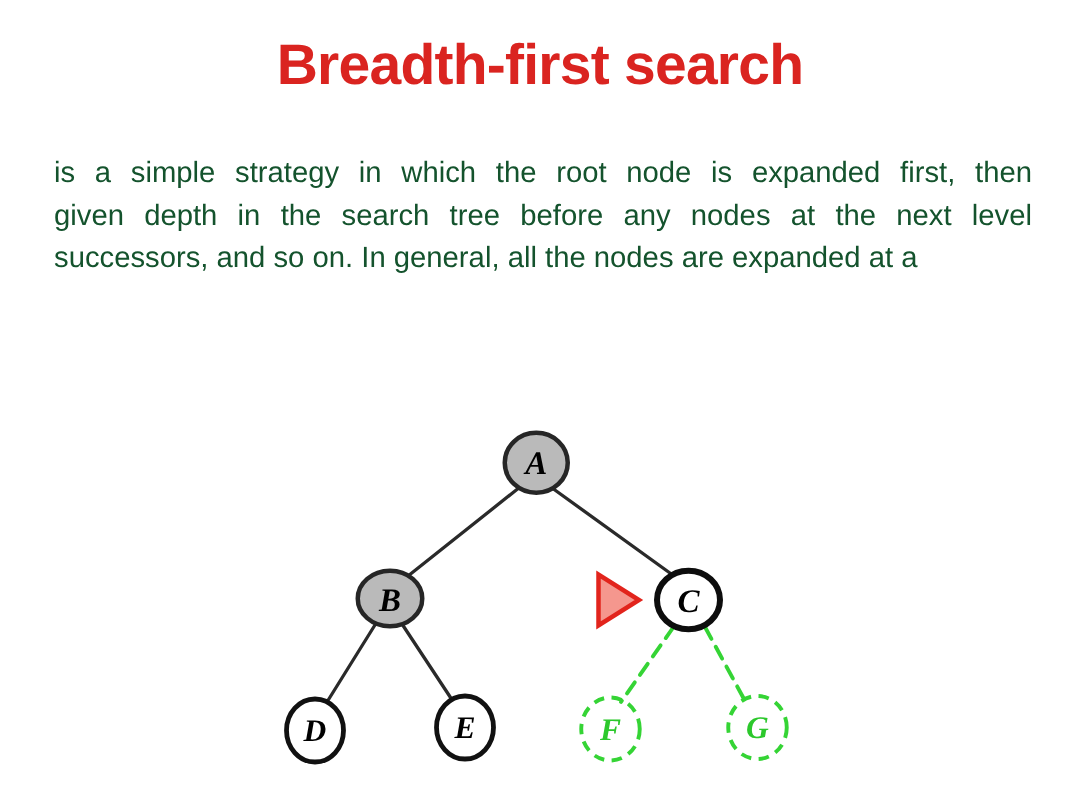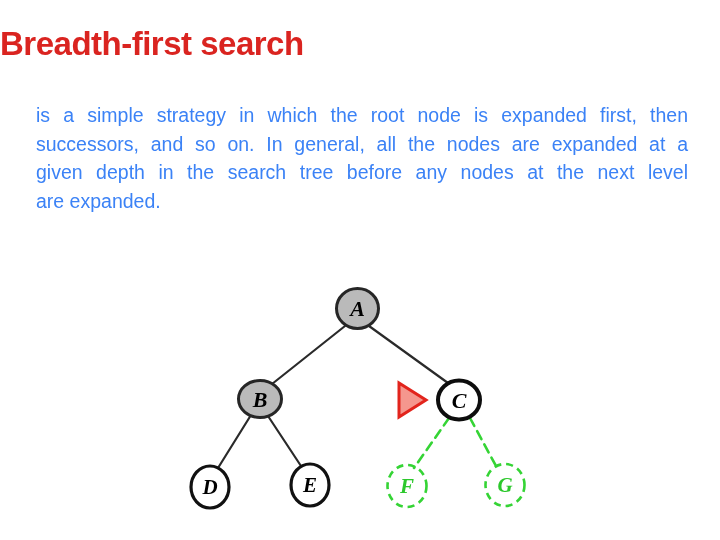--- a/index.html
+++ b/index.html
@@ -10,35 +10,35 @@
     background: #ffffff;
     overflow: hidden;
     font-family: "Liberation Sans", sans-serif;
   }
   .slide-title {
     position: absolute;
     top: 24px;
     left: 0;
     right: 0;
     margin: 0;
-    text-align: left;
-    font-size: 33px;
+    text-align: center;
+    font-size: 38px;
     line-height: 40px;
     font-weight: bold;
     color: #da2420;
     letter-spacing: -0.5px;
   }
   .body-text {
     position: absolute;
     left: 36px;
     top: 101px;
     width: 652px;
     font-size: 19.5px;
     line-height: 28.5px;
-    color: #3b82f6;
+    color: #14532d;
   }
   .body-line {
     text-align: justify;
     text-align-last: justify;
   }
   .body-line:last-child {
     text-align-last: left;
   }
   .tree-figure {
     position: absolute;
@@ -55,23 +55,22 @@
 </style>
 </head>
 <body>
 
 <div class="slide">
 
   <h1 class="slide-title">Breadth-first search</h1>
 
   <div class="body-text">
     <div class="body-line">is a simple strategy in which the root node is expanded first, then</div>
+    <div class="body-line">given depth in the search tree before any nodes at the next level</div>
     <div class="body-line">successors, and so on. In general, all the nodes are expanded at a</div>
-    <div class="body-line">given depth in the search tree before any nodes at the next level</div>
-    <div class="body-line">are expanded.</div>
   </div>
 
   <svg class="tree-figure" viewBox="0 0 720 540" xmlns="http://www.w3.org/2000/svg">
 
     <g stroke="#2a2a2a" stroke-width="2.2" stroke-linecap="round">
       <line x1="345" y1="326" x2="272" y2="384"></line>
       <line x1="369" y1="326" x2="448" y2="383"></line>
       <line x1="251" y1="415" x2="218" y2="468"></line>
       <line x1="268" y1="416" x2="301" y2="466"></line>
     </g>

